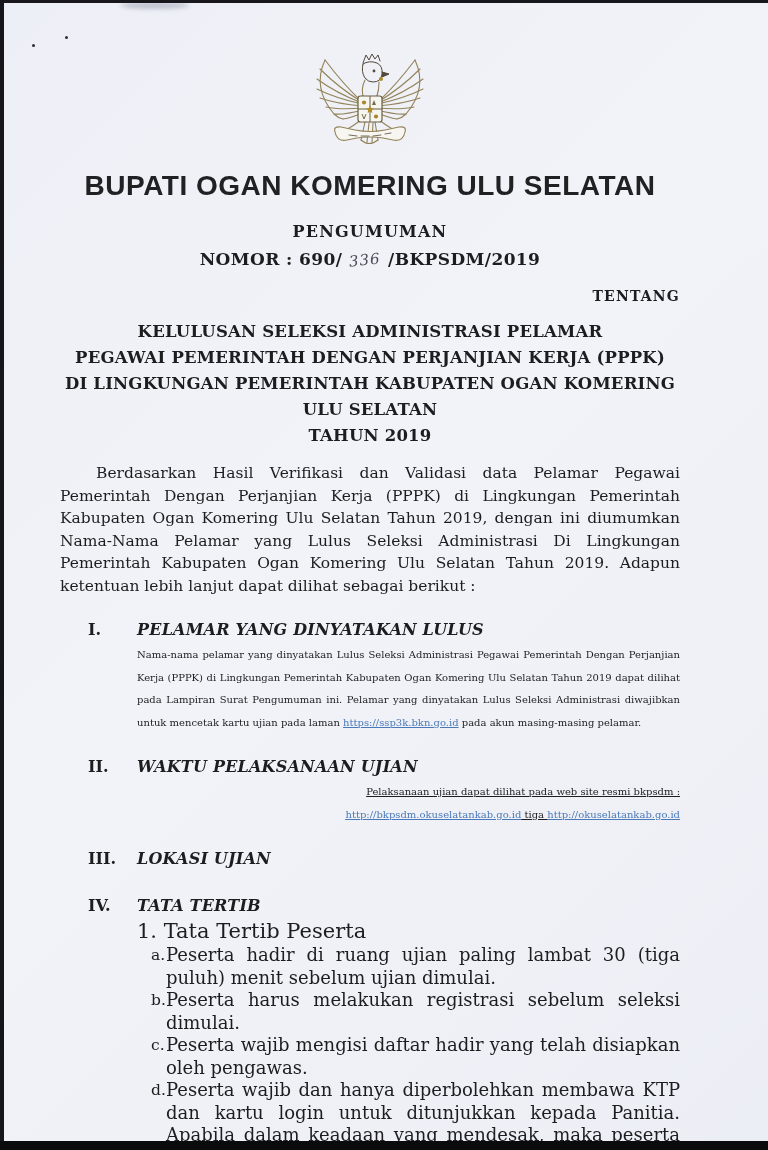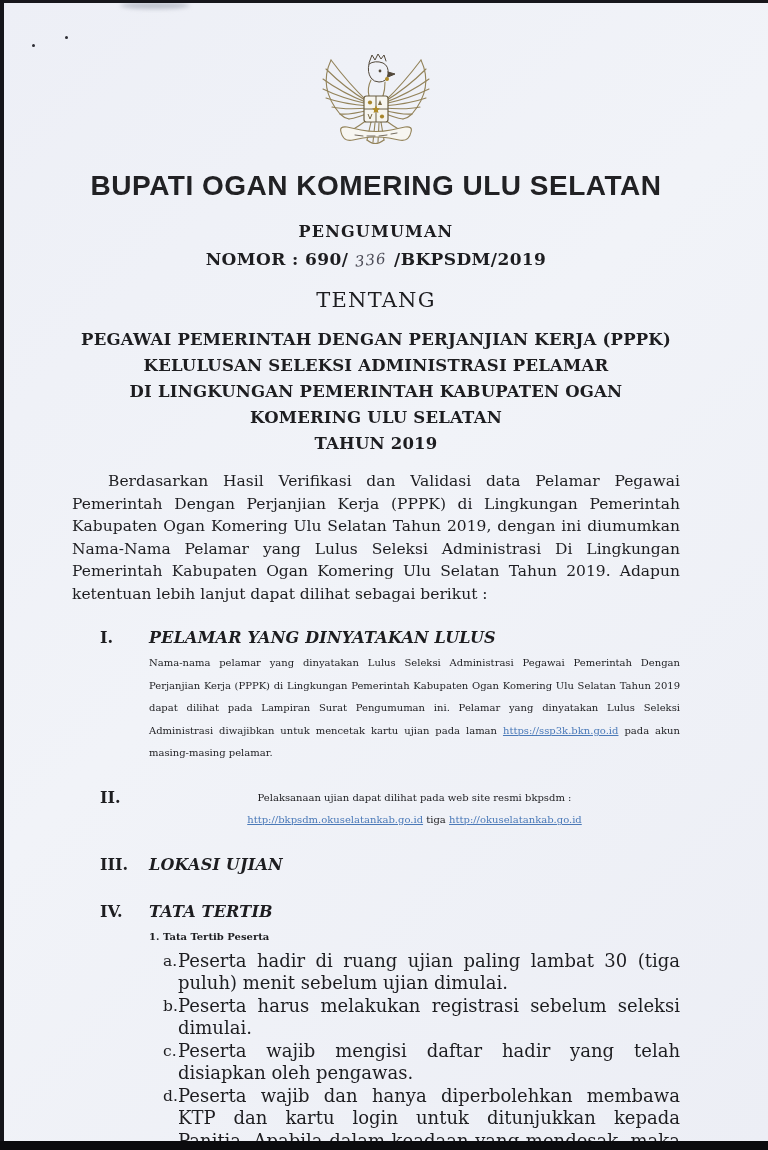--- a/index.html
+++ b/index.html
@@ -14,51 +14,51 @@
   
   .edge-top   { position:absolute; top:0; left:0; width:100%; height:3px; background:#17171c; }
   .edge-left  { position:absolute; top:0; left:0; width:4px; height:100%; background:#15151a; }
   .edge-bottom{ position:absolute; bottom:0; left:0; width:100%; height:9px; background:#0b0b0e; }
   .smudge { position:absolute; top:2px; left:120px; width:70px; height:7px;
             background:#9aa0ad; opacity:.55; filter:blur(2px); border-radius:50%; }
   .speck { position:absolute; width:3px; height:3px; background:#2c2c33; border-radius:50%; }
   .speck-1 { left:32px; top:44px; }
   .speck-2 { left:65px; top:36px; }
 
-  .content { position:absolute; inset:0; padding:0 88px 0 60px; box-sizing:border-box;margin-left:12px; }
+  .content { position:absolute; inset:0; padding:0 88px 0 60px; box-sizing:border-box; }
 
   .emblem-wrap { margin-top:52px; text-align:center; }
   .org-title {
     margin-top:10px; text-align:center;
     font-family:"Liberation Sans", sans-serif;
     font-weight:bold; font-size:28px; letter-spacing:.5px; color:#212124;
   }
   .doc-type  { margin-top:20px; text-align:center; font-weight:bold; font-size:16px; letter-spacing:1.2px; }
   .doc-number{ margin-top:8px;  text-align:center; font-weight:bold; font-size:17px; letter-spacing:.4px; }
   .handwritten {
     display:inline-block; font-weight:normal; font-style:italic;
     font-size:15px; color:#4d4d58; transform:rotate(-6deg);
     margin:0 7px; letter-spacing:1px;
   }
-  .about   { margin-top:19px; text-align:center; font-weight:normal; font-size:21px; letter-spacing:1.2px; }
+  .about   { margin-top:19px; text-align:right; font-weight:bold; font-size:14px; letter-spacing:1.2px; }
   .subject { margin-top:15px; text-align:center; font-weight:bold; font-size:16.5px; line-height:26px; letter-spacing:.2px; }
 
   .intro {
     margin:13px 0 0 0; text-indent:36px;
     text-align:justify; font-size:15.5px; line-height:22.5px;
   }
 
   .section { display:flex; margin-top:22px; }
   .sec-numeral { flex:0 0 49px; margin-left:28px; font-weight:bold; font-size:16px; line-height:22px; }
   .sec-content { flex:1; min-width:0; }
   .sec-title { font-weight:bold; font-size:16px; letter-spacing:.2px; line-height:22px; margin-bottom:3px;font-style:italic; }
   .sec-body  { margin:0; font-size:10px; line-height:22.5px; text-align:justify; }
   .doc-link  { color:#4a79b8; text-decoration:underline; cursor:pointer; }
 
-  .subsec-title { font-weight:bold; font-size:10px; line-height:22px; margin-bottom:2px; }
+  .subsec-title { font-weight:normal; font-size:21px; line-height:22px; margin-bottom:2px; }
   .item { display:flex; }
   .item-letter { flex:0 0 29px; padding-left:14px; box-sizing:border-box;
                  font-size:15.5px; line-height:22.5px; }
   .item-text { flex:1; min-width:0; margin:0; font-size:18px; line-height:22.5px; text-align:justify; }
 </style>
 </head>
 <body>
 
 <div class="page">
 
@@ -133,40 +133,41 @@
 
     <div class="org-title">BUPATI OGAN KOMERING ULU SELATAN</div>
 
     <div class="doc-type">PENGUMUMAN</div>
 
     <div class="doc-number"><span>NOMOR : 690/</span><span class="handwritten">336</span><span>/BKPSDM/2019</span></div>
 
     <div class="about">TENTANG</div>
 
     <div class="subject">
+      <div>KELULUSAN SELEKSI ADMINISTRASI PELAMAR</div>
       <div>PEGAWAI PEMERINTAH DENGAN PERJANJIAN KERJA (PPPK)</div>
-      <div>KELULUSAN SELEKSI ADMINISTRASI PELAMAR</div>
       <div>DI LINGKUNGAN PEMERINTAH KABUPATEN OGAN KOMERING ULU SELATAN</div>
       <div>TAHUN 2019</div>
     </div>
 
     <p class="intro">Berdasarkan Hasil Verifikasi dan Validasi data Pelamar Pegawai Pemerintah Dengan Perjanjian Kerja (PPPK) di Lingkungan Pemerintah Kabupaten Ogan Komering Ulu Selatan Tahun 2019, dengan ini diumumkan Nama-Nama Pelamar yang Lulus Seleksi Administrasi Di Lingkungan Pemerintah Kabupaten Ogan Komering Ulu Selatan Tahun 2019. Adapun ketentuan lebih lanjut dapat dilihat sebagai berikut :</p>
 
     <div class="section">
       <div class="sec-numeral">I.</div>
       <div class="sec-content">
         <div class="sec-title">PELAMAR YANG DINYATAKAN LULUS</div>
         <p class="sec-body"><span>Nama-nama pelamar yang dinyatakan Lulus Seleksi Administrasi Pegawai Pemerintah Dengan Perjanjian Kerja (PPPK)  di Lingkungan Pemerintah Kabupaten Ogan Komering Ulu Selatan Tahun 2019 dapat dilihat pada Lampiran Surat Pengumuman ini. Pelamar yang dinyatakan Lulus Seleksi Administrasi diwajibkan untuk mencetak kartu ujian pada laman </span><a class="doc-link">https://ssp3k.bkn.go.id</a><span> pada akun masing-masing pelamar.</span></p>
       </div>
     </div>
 
     <div class="section">
       <div class="sec-numeral">II.</div>
       <div class="sec-content">
-        <p class="sec-body" style="text-align:center;"><span>Pelaksanaan ujian dapat dilihat pada web site resmi bkpsdm :</span><br><a class="doc-link">http://bkpsdm.okuselatankab.go.id</a><span> tiga </span><a class="doc-link">http://okuselatankab.go.id</a></p>
+        <div class="sec-title">WAKTU PELAKSANAAN UJIAN</div>
+        <p class="sec-body" style="text-align:right;text-decoration:underline;"><span>Pelaksanaan ujian dapat dilihat pada web site resmi bkpsdm :</span><br><a class="doc-link">http://bkpsdm.okuselatankab.go.id</a><span> tiga </span><a class="doc-link">http://okuselatankab.go.id</a></p>
       </div>
     </div>
 
     <div class="section">
       <div class="sec-numeral">III.</div>
       <div class="sec-content">
         <div class="sec-title">LOKASI UJIAN</div>
       </div>
     </div>
 

